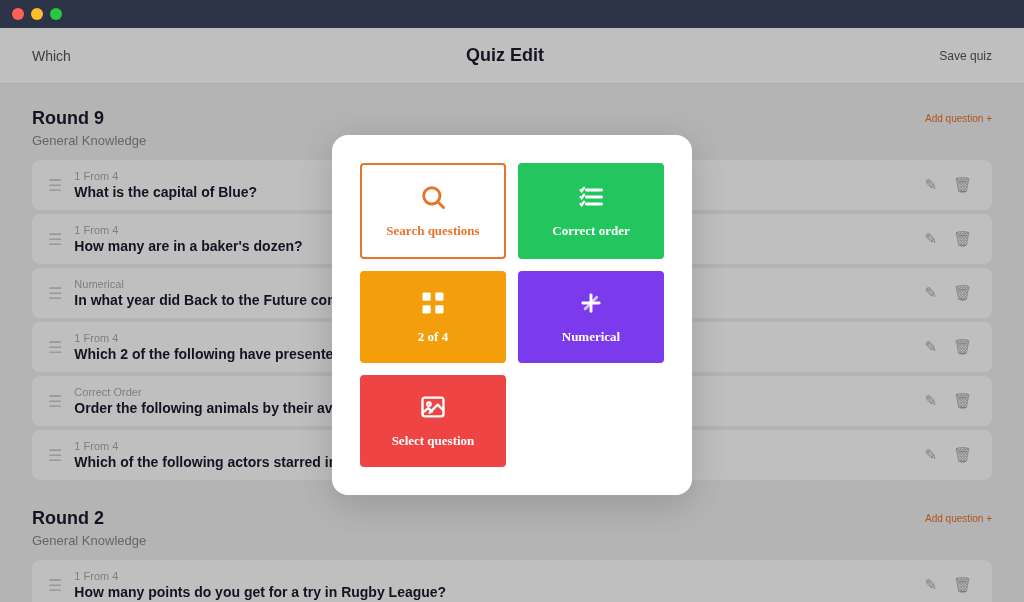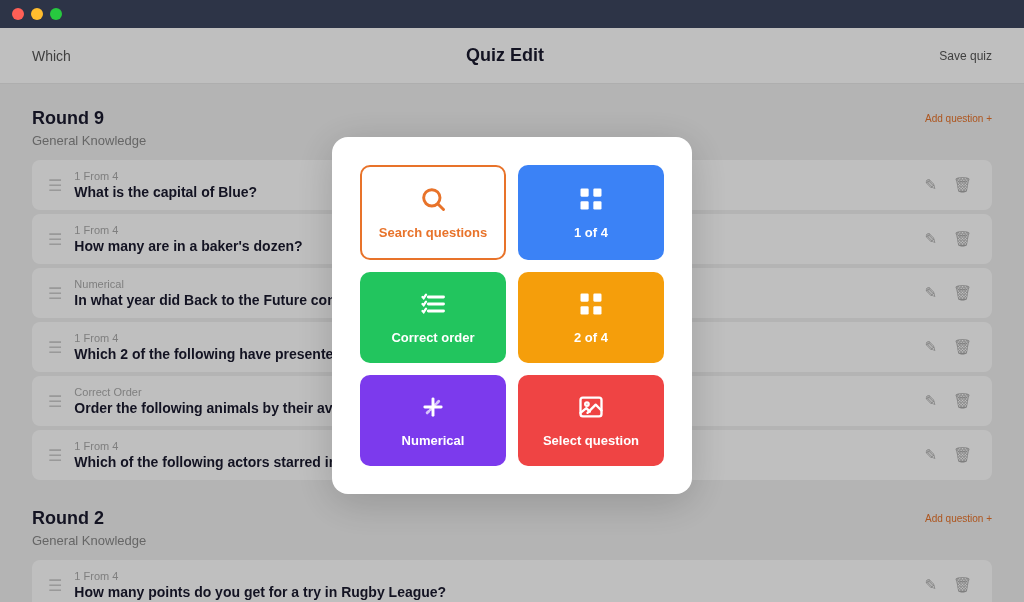--- a/index.html
+++ b/index.html
@@ -170,32 +170,33 @@
       margin-bottom: 20px;
     }
 
     .modal-grid {
       display: grid;
       grid-template-columns: 1fr 1fr;
       gap: 12px;
     }
 
     .modal-btn {
-      border-radius: 10px;
+      border-radius: 4px;
       border: none;
       cursor: pointer;
       padding: 18px 12px;
       display: flex;
       flex-direction: column;
       align-items: center;
       justify-content: center;
       gap: 8px;
       font-size: 14px;
       font-weight: 600;
       color: #ffffff;
+      font-family: Liberation Serif, serif;
     }
 
     .btn-search {
       background: #ffffff;
       border: 2px solid #e8732a;
       color: #e8732a;
     }
     .btn-1of4 {
       background: #3b82f6;
     }
@@ -345,31 +346,20 @@
         <button class="modal-btn btn-search">
           <span class="modal-btn-icon">
             <svg viewBox="0 0 24 24" fill="none" stroke="#e8732a" stroke-width="2.5" stroke-linecap="round" stroke-linejoin="round" width="28" height="28">
               <circle cx="11" cy="11" r="7"></circle>
               <line x1="16.5" y1="16.5" x2="21" y2="21"></line>
             </svg>
           </span>
           <span class="modal-btn-label" style="color:#e8732a;">Search questions</span>
         </button>
 
-        <button class="modal-btn btn-1of4">
-          <span class="modal-btn-icon">
-            <svg viewBox="0 0 24 24" fill="white" width="28" height="28">
-              <rect x="3" y="3" width="7" height="7" rx="1"></rect>
-              <rect x="14" y="3" width="7" height="7" rx="1"></rect>
-              <rect x="3" y="14" width="7" height="7" rx="1"></rect>
-              <rect x="14" y="14" width="7" height="7" rx="1"></rect>
-            </svg>
-          </span>
-          <span class="modal-btn-label">1 of 4</span>
-        </button>
 
         <button class="modal-btn btn-correct-order">
           <span class="modal-btn-icon">
             <svg viewBox="0 0 24 24" fill="none" stroke="white" stroke-width="2.5" stroke-linecap="round" width="28" height="28">
               <line x1="8" y1="6" x2="21" y2="6"></line>
               <line x1="8" y1="12" x2="21" y2="12"></line>
               <line x1="8" y1="18" x2="21" y2="18"></line>
               <polyline points="3,6 4,7 6,4" stroke="white" stroke-width="2" fill="none"></polyline>
               <polyline points="3,12 4,13 6,10" stroke="white" stroke-width="2" fill="none"></polyline>
               <polyline points="3,18 4,19 6,16" stroke="white" stroke-width="2" fill="none"></polyline>

